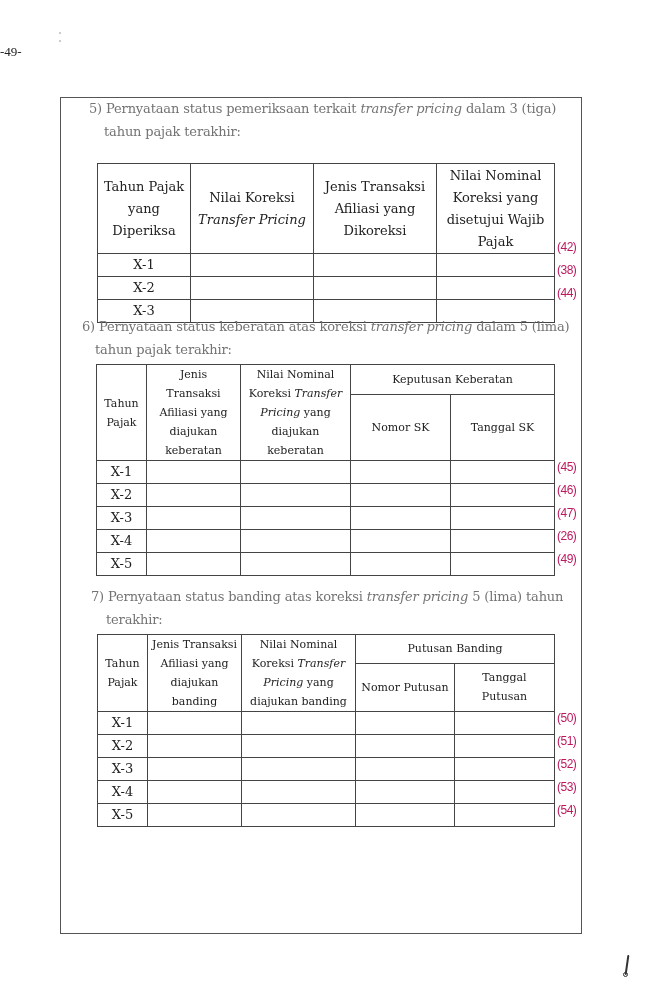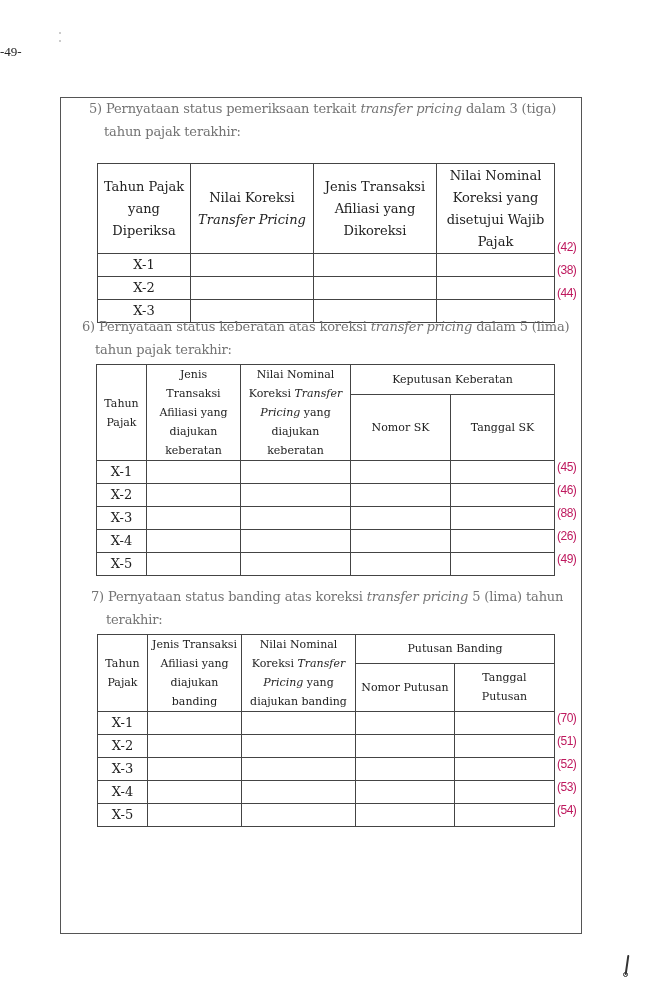--- a/index.html
+++ b/index.html
@@ -167,21 +167,21 @@
         <td class="rowlabel">X-5</td>
         <td></td>
         <td></td>
         <td></td>
         <td></td>
       </tr>
 </tbody>
   </table>
 <div class="refnum" style="top:460px">(45)</div>
 <div class="refnum" style="top:483px">(46)</div>
-<div class="refnum" style="top:506px">(88)</div>
+<div class="refnum" style="top:506px">(47)</div>
 <div class="refnum" style="top:529px">(26)</div>
 <div class="refnum" style="top:552px">(49)</div>
 
 <div class="section-text" style="left:91px; top:585px;">
   <span>7) Pernyataan status banding atas koreksi </span><em>transfer pricing</em><span> 5 (lima) tahun</span>
 </div>
 <div class="section-text" style="left:106px; top:608px;">terakhir:</div>
 
 <table class="t3" style="left:97px; top:634px; width:457px;">
   <colgroup>
@@ -248,20 +248,20 @@
       </tr>
   <tr style="height:23px">
         <td class="rowlabel">X-5</td>
         <td></td>
         <td></td>
         <td></td>
         <td></td>
       </tr>
 </tbody>
   </table>
-<div class="refnum" style="top:711px">(70)</div>
+<div class="refnum" style="top:711px">(50)</div>
 <div class="refnum" style="top:734px">(51)</div>
 <div class="refnum" style="top:757px">(52)</div>
 <div class="refnum" style="top:780px">(53)</div>
 <div class="refnum" style="top:803px">(54)</div>
 
 <div class="hw-mark"></div>
 <div class="hw-dot"></div>
 
 </body></html>

